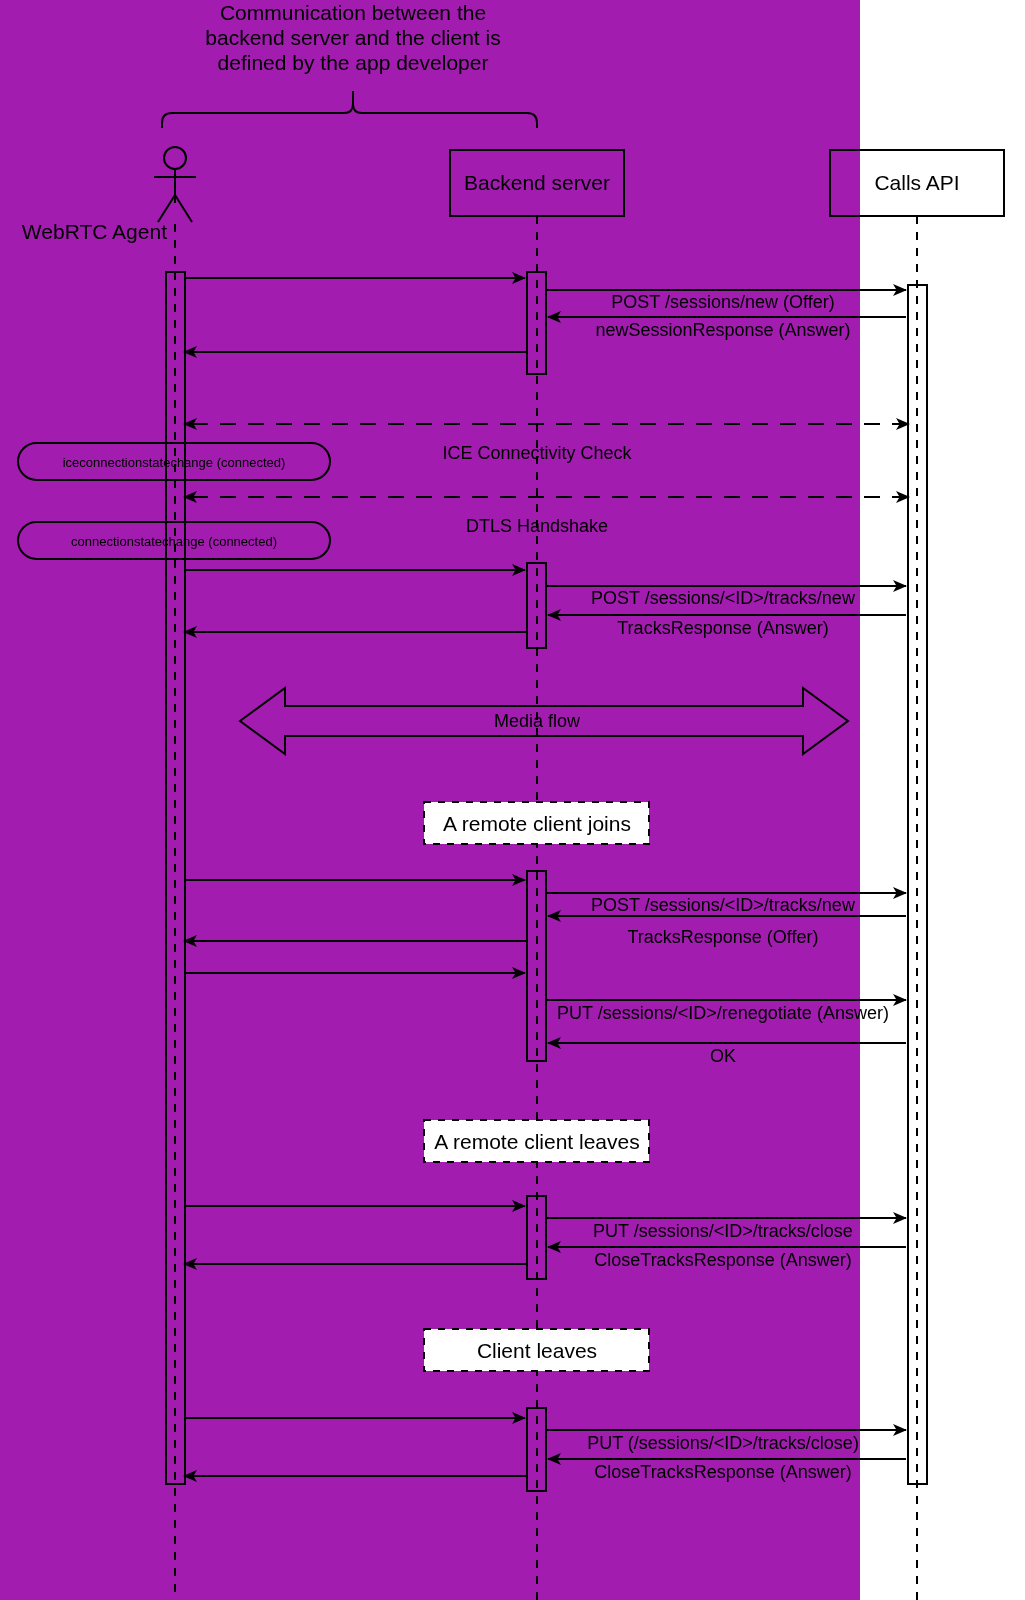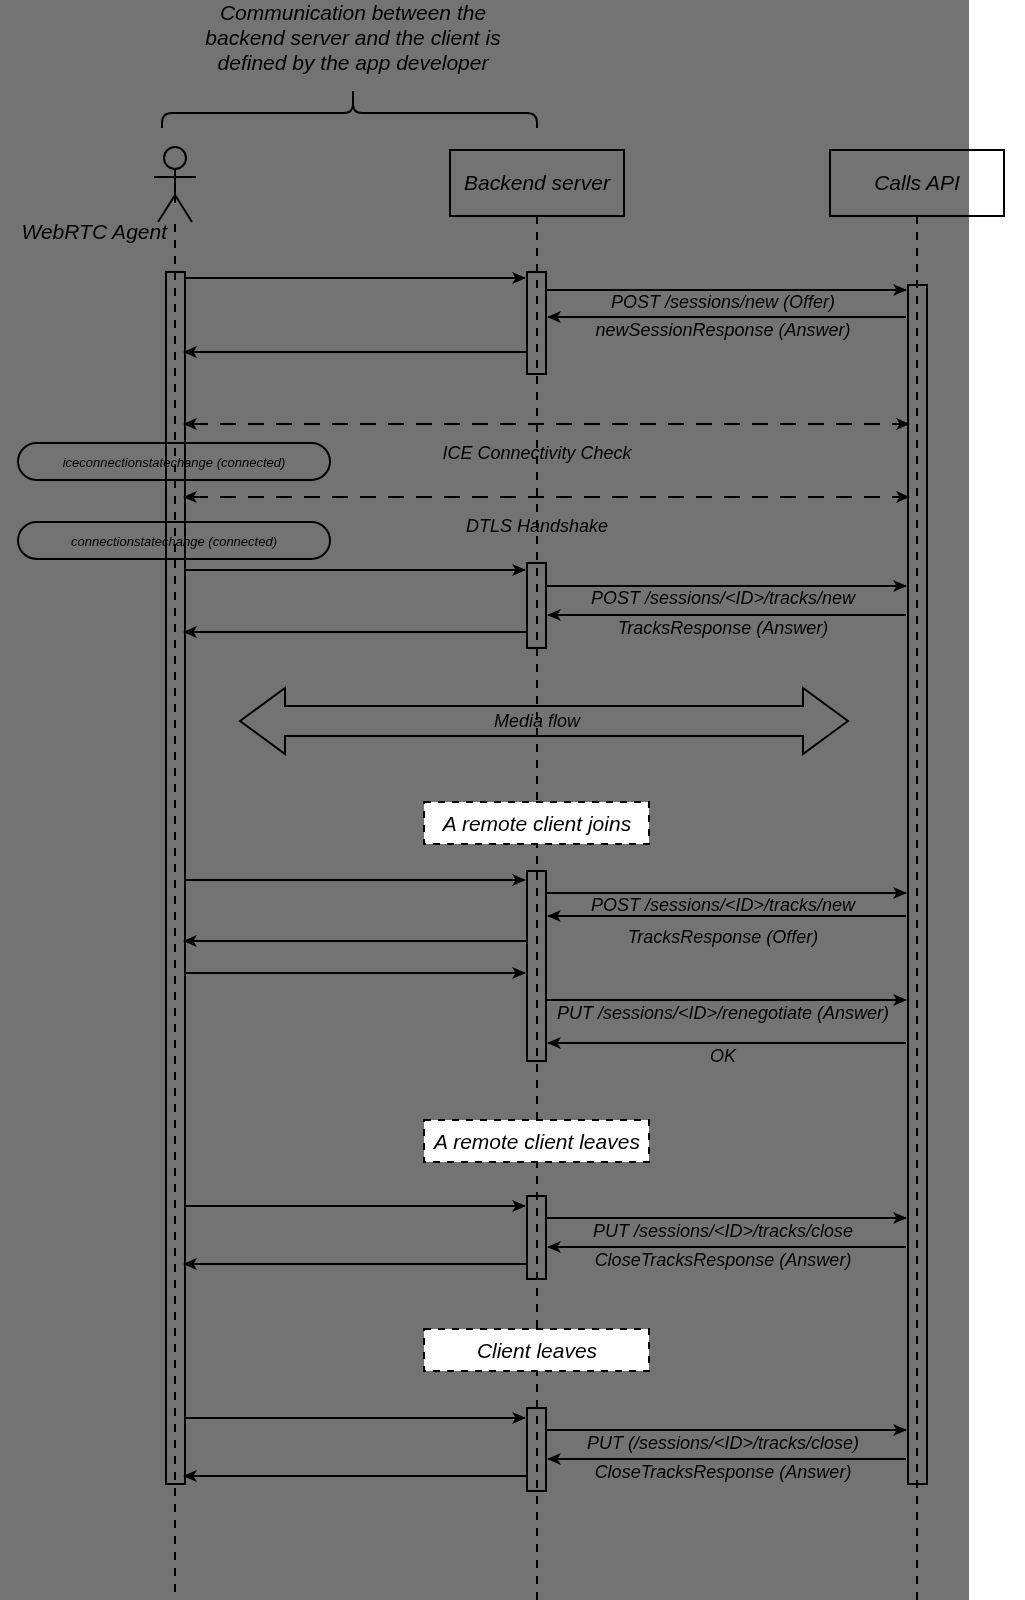--- a/index.html
+++ b/index.html
@@ -2,25 +2,24 @@
 <html><head>
 <meta charset="utf-8">
 <style>
   html, body {
     margin: 0;
     padding: 0;
     background: #ffffff;
   }
   #canvas {
     position: relative;
-    width: 969px;
+    width: 860px;
     height: 1600px;
-    background: #737373;
+    background: #a21caf;
     font-family: "Liberation Sans", sans-serif;
-    font-style: italic;
   }
   svg { display: block; }
   text { fill: #000000; font-family: "Liberation Sans", sans-serif; }
   .ttl { font-size: 21px; }
   .msg { font-size: 18px; }
   .note { font-size: 13px; }
   .stroke { stroke: #000000; fill: none; }
 </style>
 </head>
 <body>

